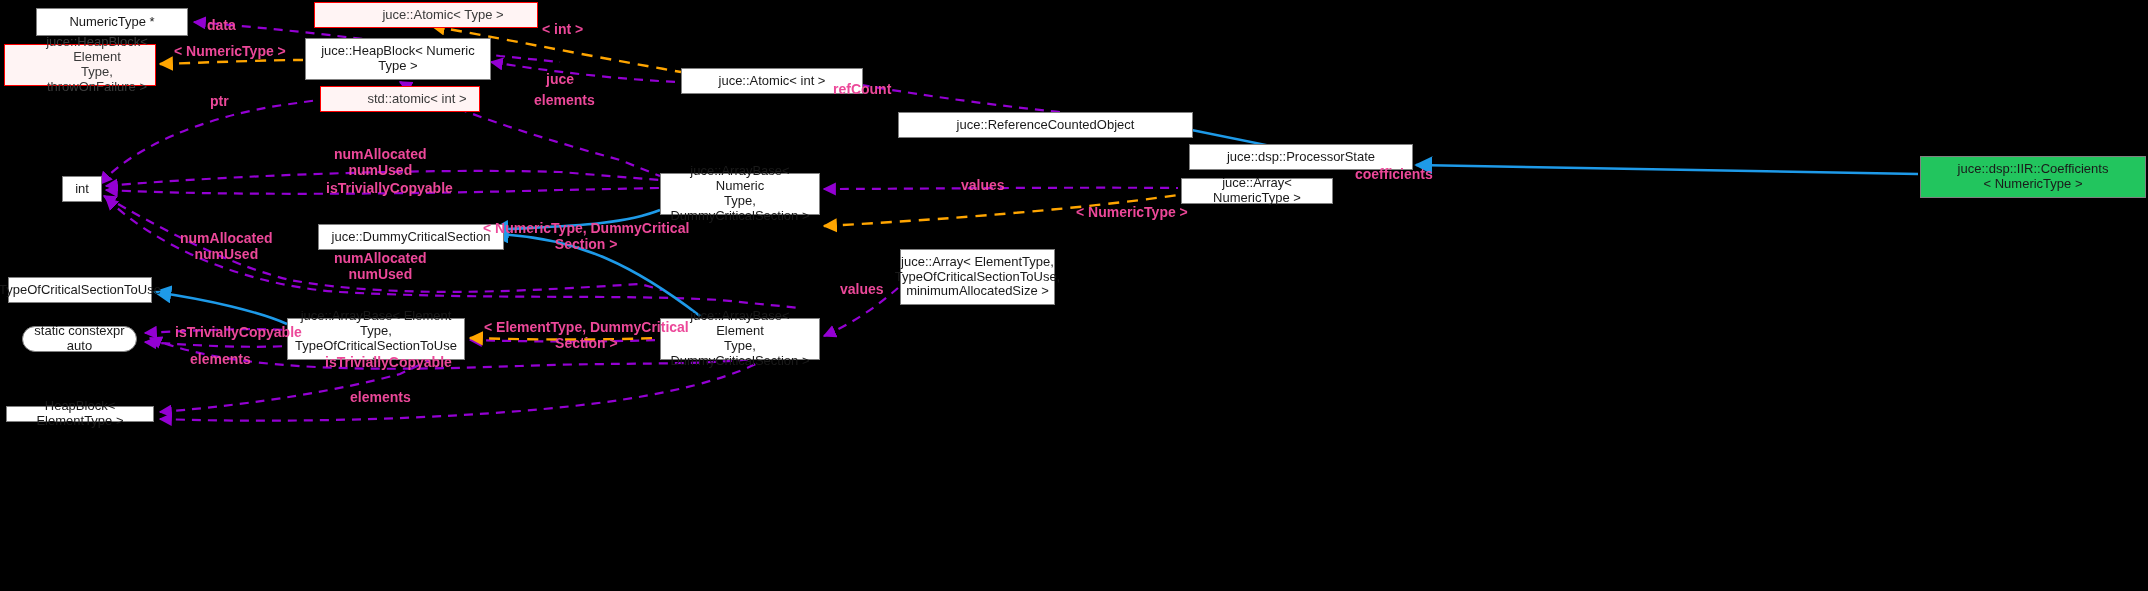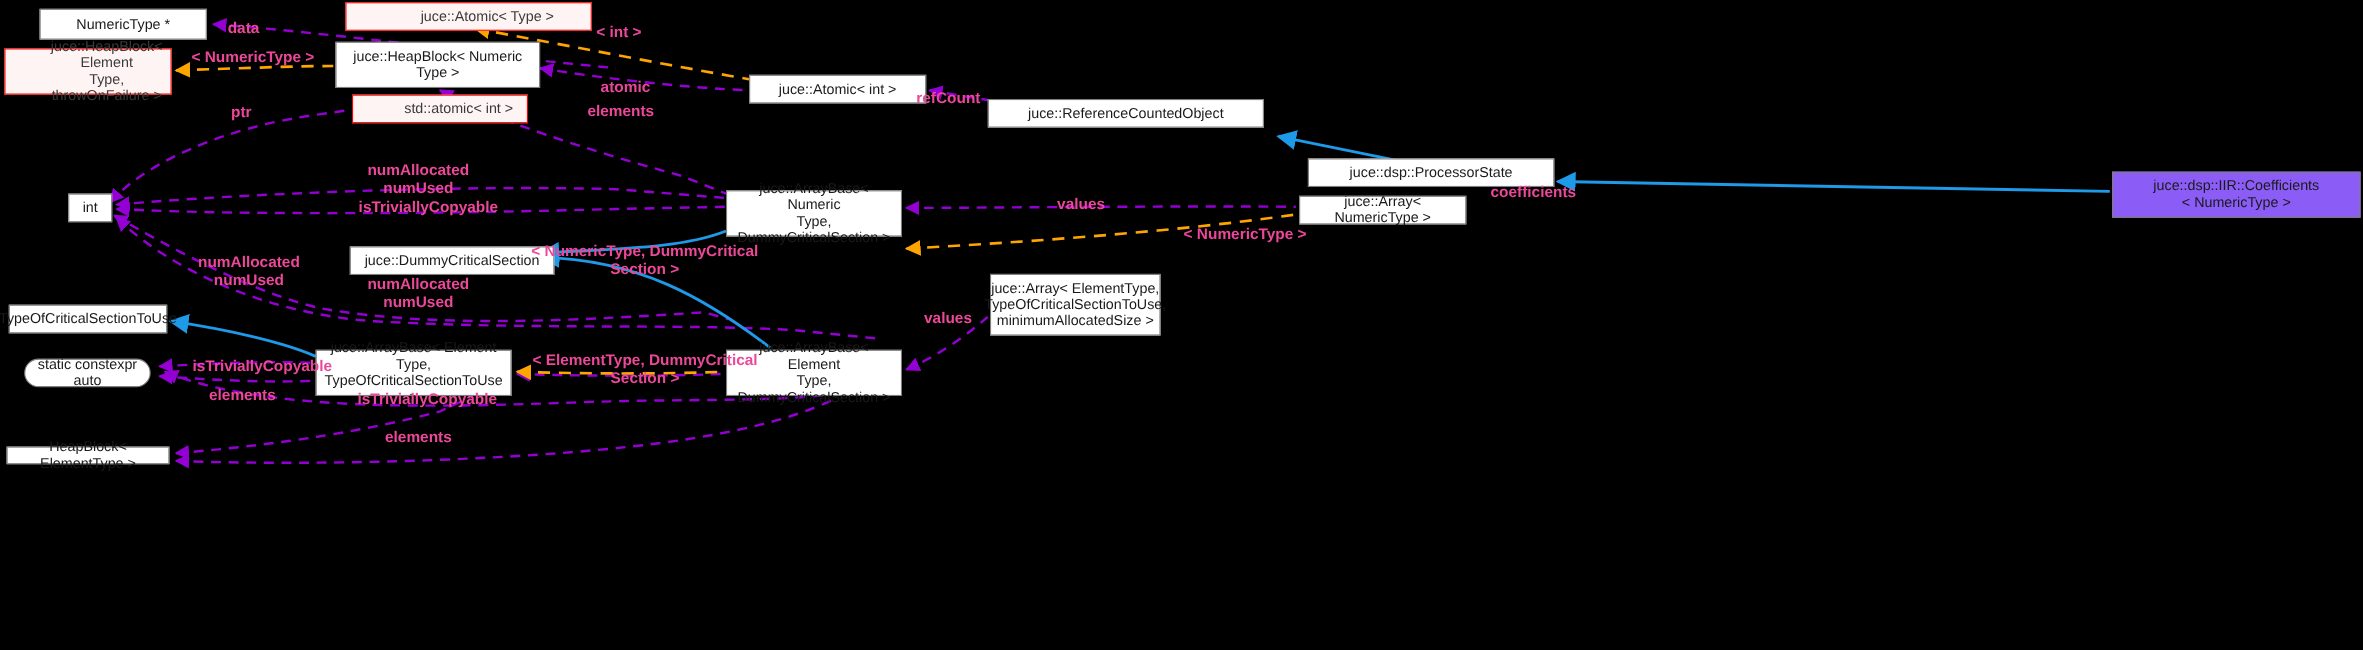--- a/index.html
+++ b/index.html
@@ -38,21 +38,21 @@
     white-space: pre-line;
     z-index: 5;
   }
   .node.tmpl {
     background: #fff4f4;
     border: 1px solid #ff0000;
     color: #3a3a3a;
     padding-left: 40px;
   }
   .node.current {
-    background: #8b5cf6;
+    background: #22c55e;
     border: 1px solid #808080;
     color: #1a1a1a;
   }
   .edge-label {
     position: absolute;
     color: #ec4899;
     font-size: 14px;
     font-weight: bold;
     line-height: 1.12;
     text-align: center;
@@ -115,22 +115,22 @@
     </g>
   </svg>
 
   <div class="node" style="left:36px; top:8px; width:152px; height:28px;">NumericType *</div>
   <div class="node tmpl" style="left:314px; top:2px; width:224px; height:26px;">juce::Atomic&lt; Type &gt;</div>
   <div class="node tmpl" style="left:4px; top:44px; width:152px; height:42px;">juce::HeapBlock&lt; Element
 Type, throwOnFailure &gt;</div>
   <div class="node" style="left:305px; top:38px; width:186px; height:42px;">juce::HeapBlock&lt; Numeric
 Type &gt;</div>
   <div class="node tmpl" style="left:320px; top:86px; width:160px; height:26px;">std::atomic&lt; int &gt;</div>
-  <div class="node" style="left:681px; top:68px; width:161px; height:26px;">juce::Atomic&lt; int &gt;</div>
-  <div class="node" style="left:898px; top:90px; width:251px; height:26px;">juce::ReferenceCountedObject</div>
+  <div class="node" style="left:681px; top:68px; width:182px; height:26px;">juce::Atomic&lt; int &gt;</div>
+  <div class="node" style="left:898px; top:112px; width:295px; height:26px;">juce::ReferenceCountedObject</div>
   <div class="node" style="left:1189px; top:144px; width:224px; height:26px;">juce::dsp::ProcessorState</div>
   <div class="node current" style="left:1920px; top:156px; width:226px; height:42px;">juce::dsp::IIR::Coefficients
 &lt; NumericType &gt;</div>
   <div class="node" style="left:62px; top:176px; width:40px; height:26px;">int</div>
   <div class="node" style="left:660px; top:173px; width:160px; height:42px;">juce::ArrayBase&lt; Numeric
 Type, DummyCriticalSection &gt;</div>
   <div class="node" style="left:1181px; top:178px; width:152px; height:26px;">juce::Array&lt; NumericType &gt;</div>
   <div class="node" style="left:303px; top:224px; width:186px; height:26px;margin-left:15px;">juce::DummyCriticalSection</div>
   <div class="node" style="left:900px; top:249px; width:155px; height:56px;">juce::Array&lt; ElementType,
 TypeOfCriticalSectionToUse,
@@ -139,21 +139,21 @@
   <div class="node" style="left:22px; top:326px; width:115px; height:26px;border-radius:13px;">static constexpr auto</div>
   <div class="node" style="left:287px; top:318px; width:178px; height:42px;">juce::ArrayBase&lt; Element
 Type, TypeOfCriticalSectionToUse &gt;</div>
   <div class="node" style="left:660px; top:318px; width:160px; height:42px;">juce::ArrayBase&lt; Element
 Type, DummyCriticalSection &gt;</div>
   <div class="node" style="left:6px; top:406px; width:148px; height:16px;">HeapBlock&lt; ElementType &gt;</div>
 
   <div class="edge-label" style="left:207px; top:18px;">data</div>
   <div class="edge-label" style="left:542px; top:22px;">&lt; int &gt;</div>
   <div class="edge-label" style="left:174px; top:44px;">&lt; NumericType &gt;</div>
-  <div class="edge-label" style="left:546px; top:72px;">atomic</div>
+  <div class="edge-label" style="left:546px; top:72px;">juce</div>
   <div class="edge-label" style="left:833px; top:82px;">refCount</div>
   <div class="edge-label" style="left:210px; top:94px;">ptr</div>
   <div class="edge-label" style="left:534px; top:93px;">elements</div>
   <div class="edge-label" style="left:334px; top:147px;">numAllocated
 numUsed</div>
   <div class="edge-label" style="left:1355px; top:167px;">coefficients</div>
   <div class="edge-label" style="left:961px; top:178px;">values</div>
   <div class="edge-label" style="left:326px; top:181px;">isTriviallyCopyable</div>
   <div class="edge-label" style="left:1076px; top:205px;">&lt; NumericType &gt;</div>
   <div class="edge-label" style="left:483px; top:221px;">&lt; NumericType, DummyCritical

